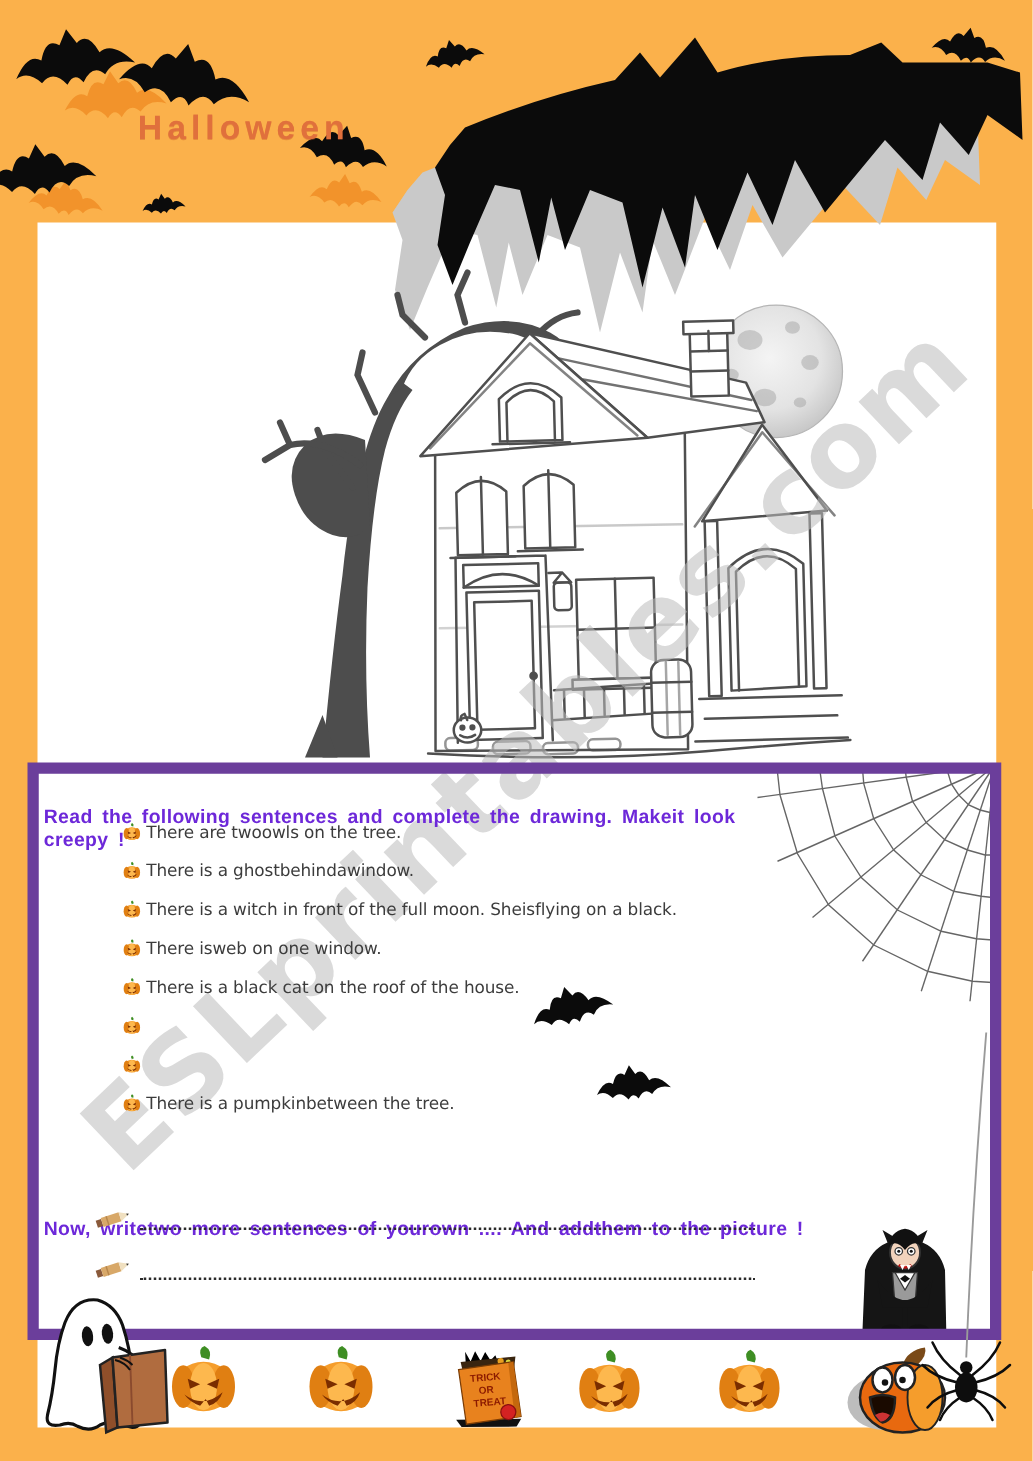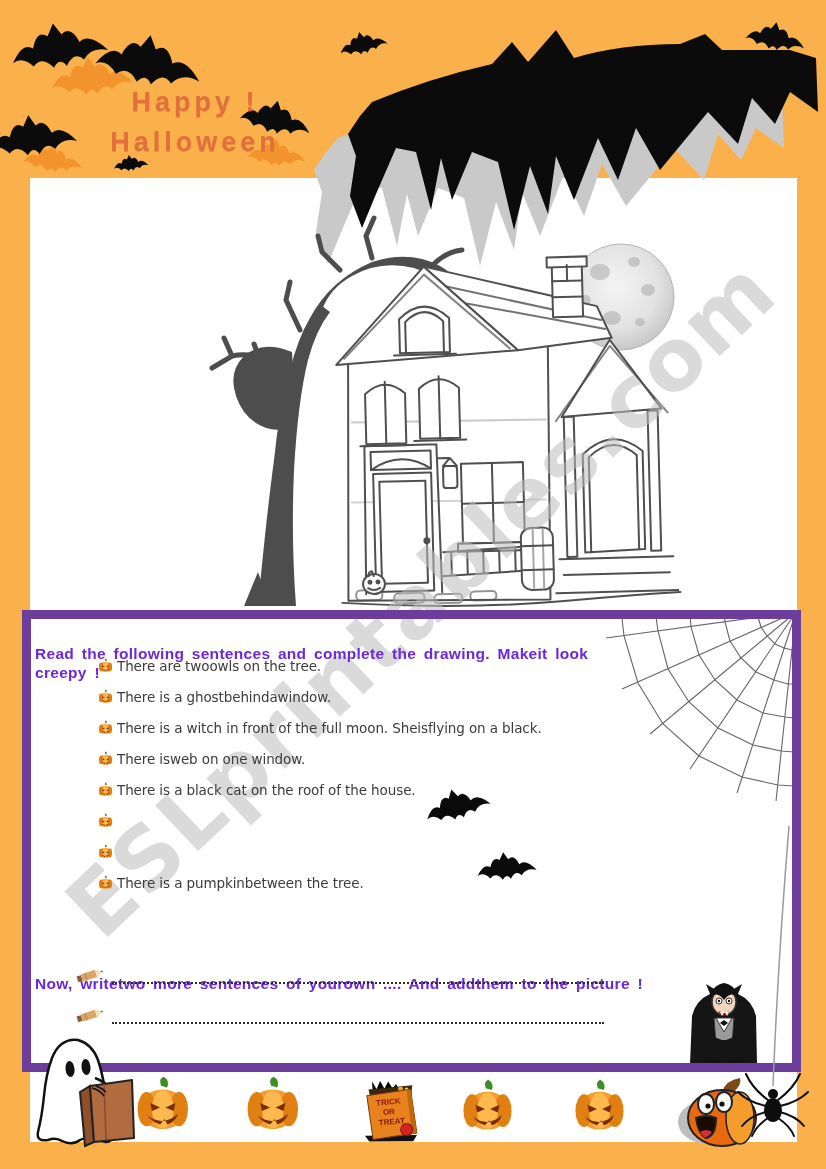--- a/index.html
+++ b/index.html
@@ -304,21 +304,20 @@
     <ellipse cx="706" cy="1104" rx="8" ry="10" fill="#fff" stroke="#222" stroke-width="2"></ellipse>
     <ellipse cx="724" cy="1102" rx="8" ry="10" fill="#fff" stroke="#222" stroke-width="2"></ellipse>
     <circle cx="708" cy="1106" r="2.6" fill="#111"></circle>
       <circle cx="722" cy="1104" r="2.6" fill="#111"></circle>
     <path d="M696,1118 Q706,1114 716,1118 Q716,1136 706,1138 Q698,1134 696,1118 Z" fill="#1a0a00" stroke="#222" stroke-width="2"></path>
     <path d="M700,1132 Q706,1128 712,1132 Q708,1138 704,1137 Z" fill="#C33"></path>
   </g>
 </svg>
 
 <div class="page-title">
-  <div>Happy !</div>
   <div>Halloween</div>
 </div>
 
 <div class="watermark">ESLprintables.com</div>
 
 <div class="purple-box"></div>
 
 <div class="instr instr1">Read the following sentences and complete the drawing. Makeit look creepy !</div>
 
 <ul class="sentence-list">

